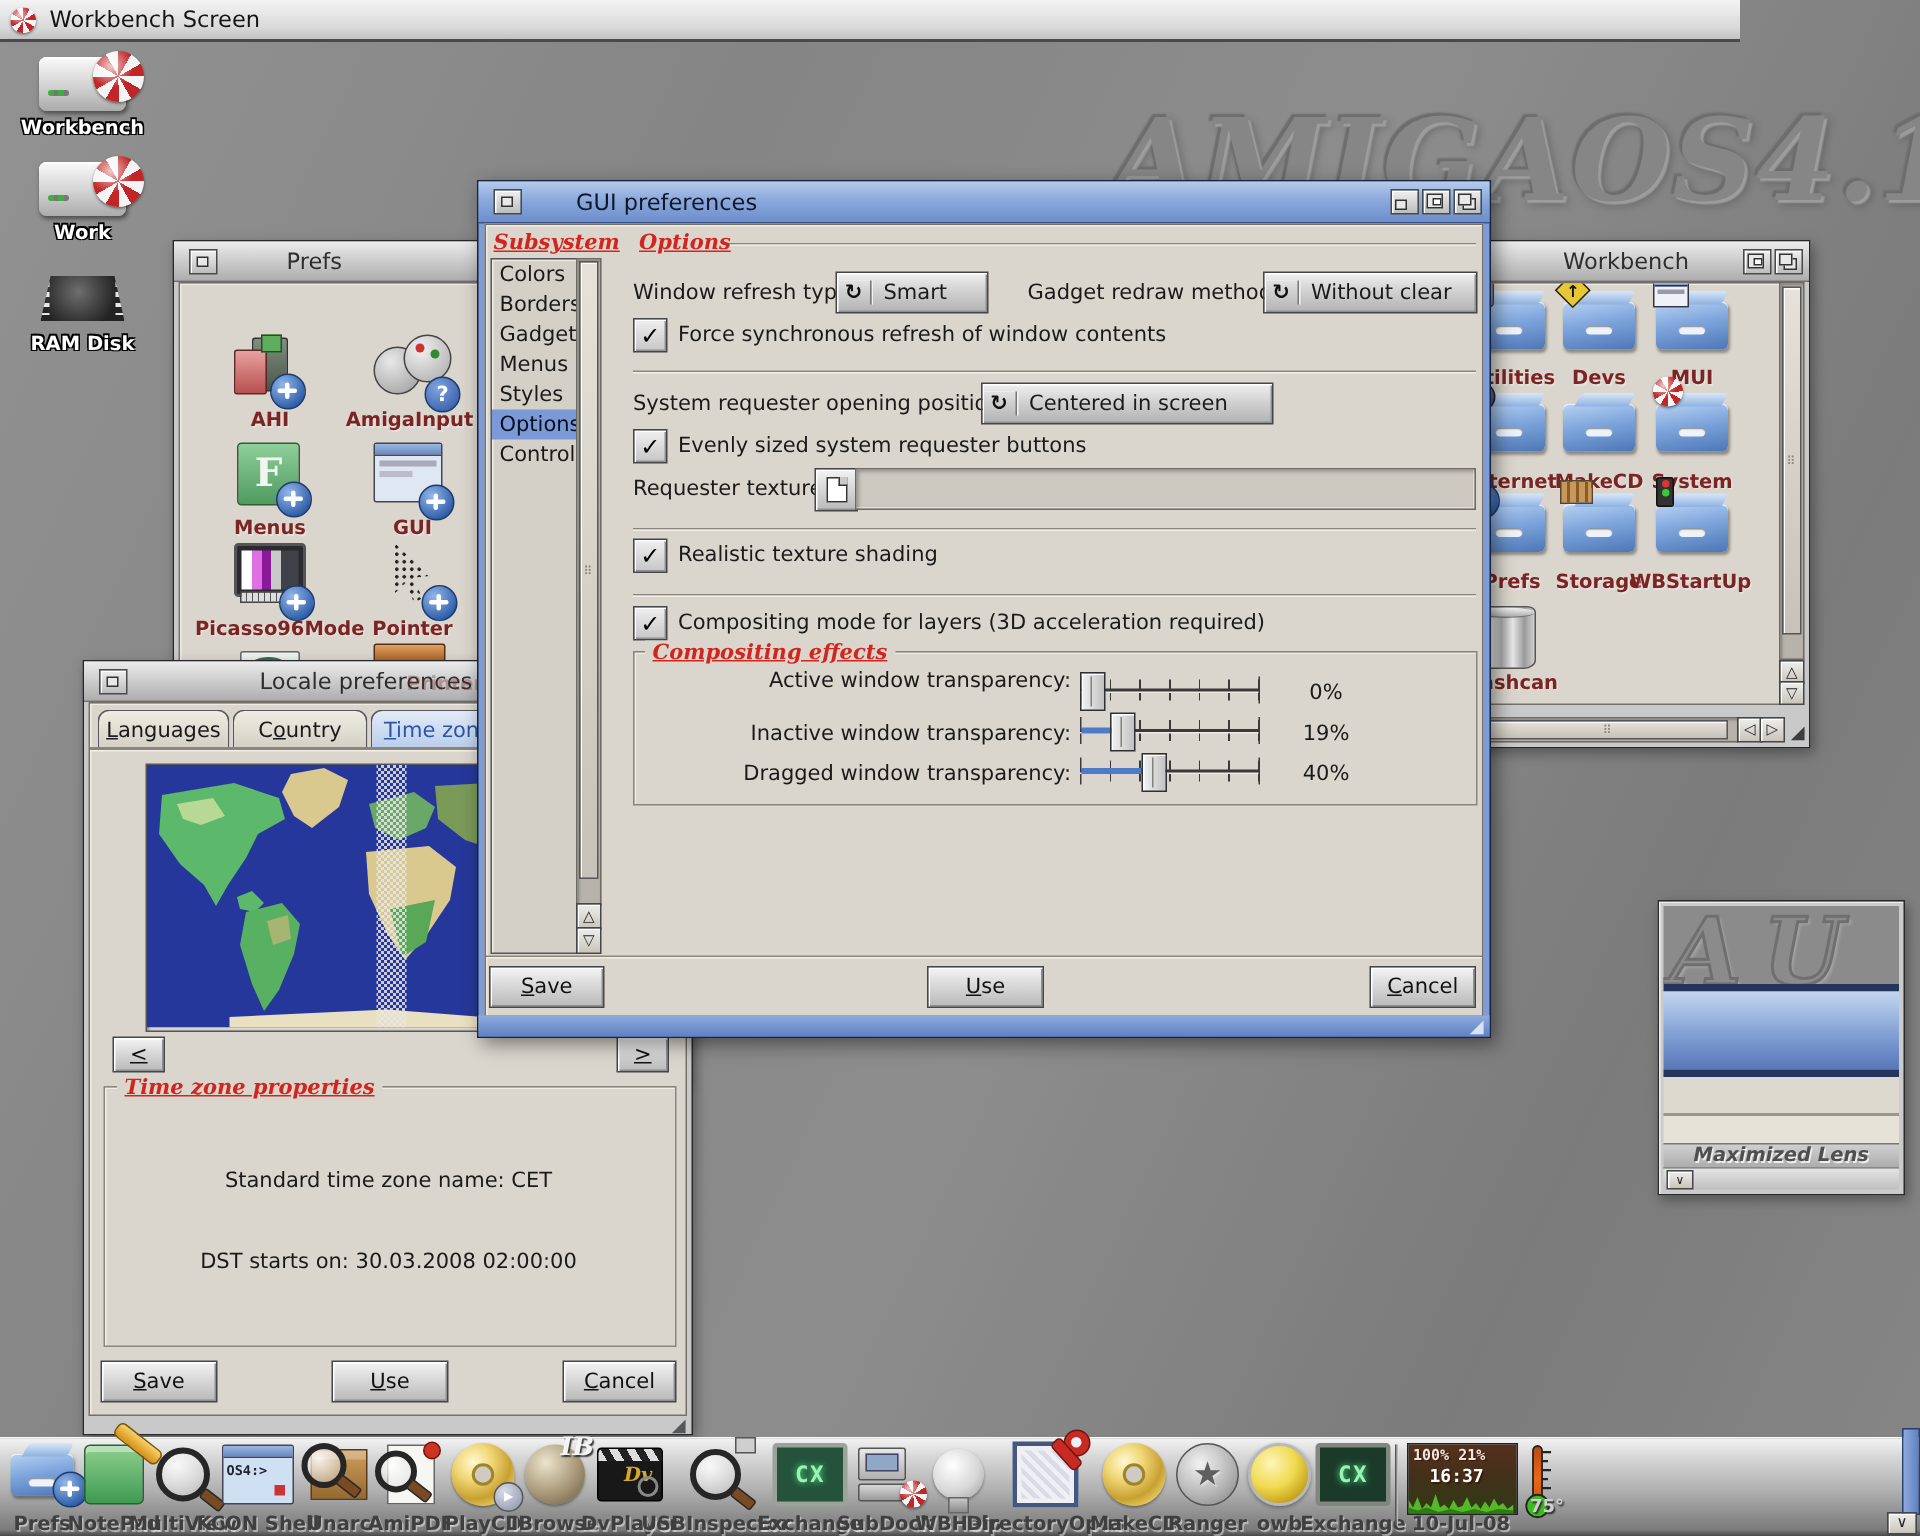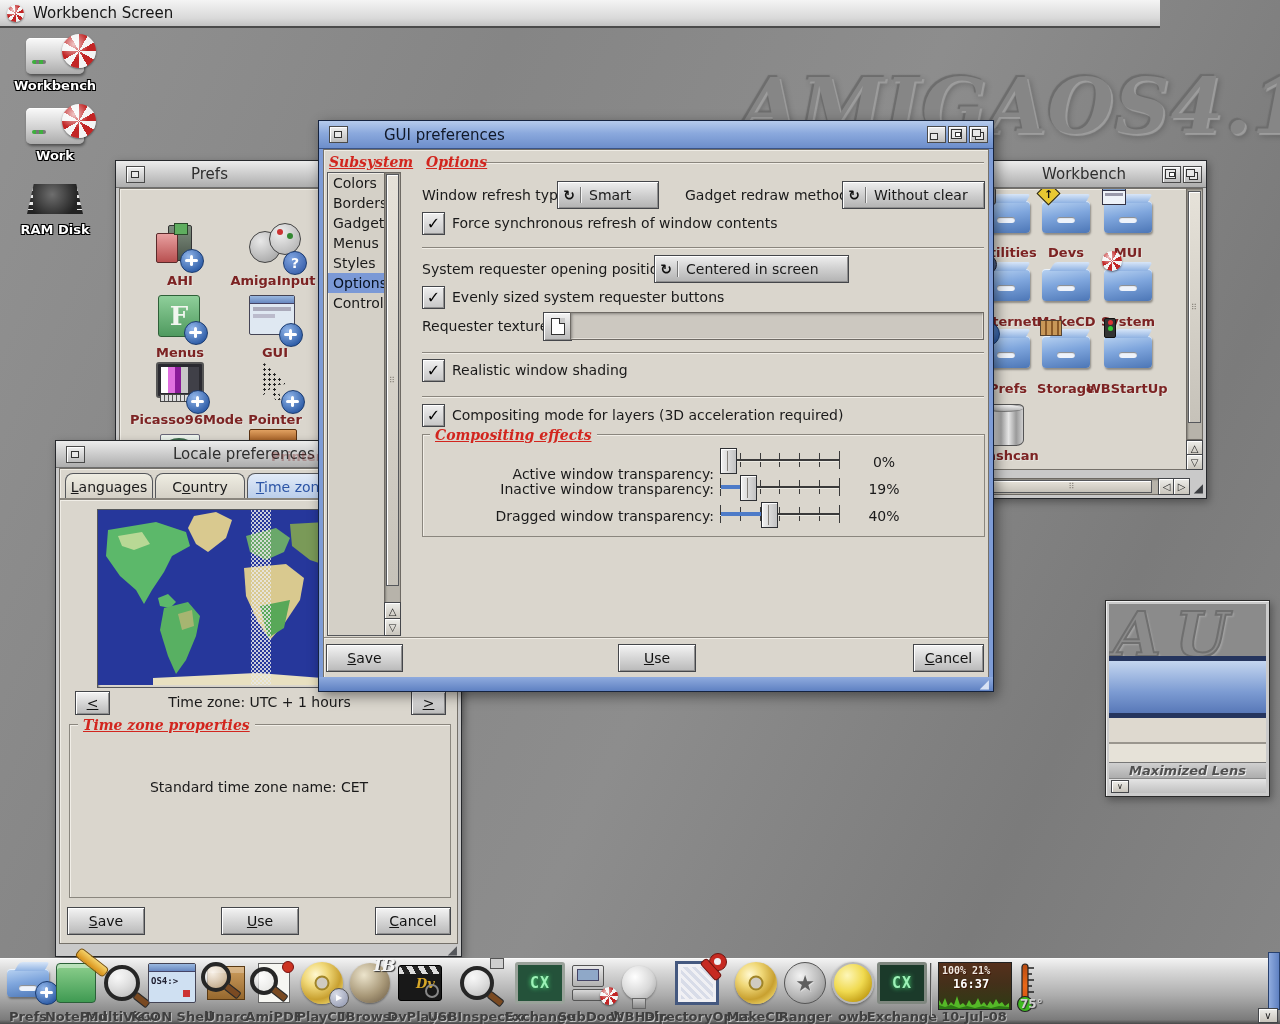--- a/index.html
+++ b/index.html
@@ -370,28 +370,28 @@
           <path d="M192 14 L300 8 324 22 318 50 284 68 248 62 212 50 194 36 Z" fill="#7a9a58"></path>
           <path d="M230 30 L280 26 296 40 270 52 240 44 Z" fill="#c8b070" opacity=".6"></path>
           <path d="M55 168 L160 163 250 170 250 175 55 175 Z" fill="#e8e0c0"></path>
           <rect x="153" y="0" width="20" height="175" fill="url(#chk)" opacity=".85"></rect>
         </svg>
       </div>
 
       <div class="btn" style="left:15px;top:222px;width:33px;height:22px;">
           <u>&lt;</u>
         </div>
-      <div class="lbl" style="left:0;top:225px;width:399px;text-align:center;">Time zone: UTC + 1 hours</div>
       <div class="btn" style="left:351px;top:222px;width:33px;height:22px;">
           <u>&gt;</u>
         </div>
 
       <div class="groupbox" style="left:9px;top:255px;width:380px;height:172px;"></div>
       <div class="red-legend" style="left:18px;top:248px;background:#dad6cd;padding:0 5px;">Time zone properties</div>
       <div class="lbl" style="left:9px;top:310px;width:380px;text-align:center;">Standard time zone name: CET</div>
+      <div class="lbl" style="left:9px;top:364px;width:380px;text-align:center;">DST starts on: 30.03.2008 02:00:00</div>
 
       <div class="btn" style="left:7px;top:438px;width:76px;height:26px;">
           <span><u>S</u>ave</span>
         </div>
       <div class="btn" style="left:161px;top:438px;width:76px;height:26px;">
           <span><u>U</u>se</span>
         </div>
       <div class="btn" style="left:315px;top:438px;width:74px;height:26px;">
           <span><u>C</u>ancel</span>
         </div>
@@ -475,31 +475,31 @@
         <div style="width:12px;height:15px;background:#fff;border:1px solid #333;position:relative;">
           <div style="position:absolute;right:-1px;top:-1px;width:5px;height:5px;background:#c9c9c9;border-left:1px solid #333;border-bottom:1px solid #333;"></div>
         </div>
       </div>
       <div class="field" style="left:246px;top:162px;width:412px;height:26px;"></div>
       <div class="hline" style="left:98px;right:4px;top:202px;"></div>
 
       <div class="chk" style="left:98px;top:209px;">
           <span>✓</span>
         </div>
-      <div class="lbl" style="left:128px;top:212px;">Realistic window shading</div>
+      <div class="lbl" style="left:128px;top:212px;">Realistic texture shading</div>
       <div class="hline" style="left:98px;right:4px;top:246px;"></div>
 
       <div class="chk" style="left:98px;top:254px;">
           <span>✓</span>
         </div>
       <div class="lbl" style="left:128px;top:257px;">Compositing mode for layers (3D acceleration required)</div>
 
       <div class="groupbox" style="left:98px;top:284px;width:561px;height:101px;"></div>
       <div class="red-legend" style="left:106px;top:277px;background:#dad6cd;padding:0 5px;">Compositing effects</div>
-      <div class="lbl" style="left:98px;top:316px;width:292px;text-align:right;">Active window transparency:</div>
+      <div class="lbl" style="left:98px;top:296px;width:292px;text-align:right;">Active window transparency:</div>
       <div class="sl" style="left:396px;top:298px;">
         <div class="ticks"></div>
           <div class="rail"></div>
           <div class="fill" style="width: 0px;"></div>
           <div class="knob" style="left: 0px;"></div>
       </div>
       <div class="lbl" style="left:530px;top:304px;width:60px;text-align:center;">0%</div>
       <div class="lbl" style="left:98px;top:331px;width:292px;text-align:right;">Inactive window transparency:</div>
       <div class="sl" style="left:396px;top:325px;">
         <div class="ticks"></div>

